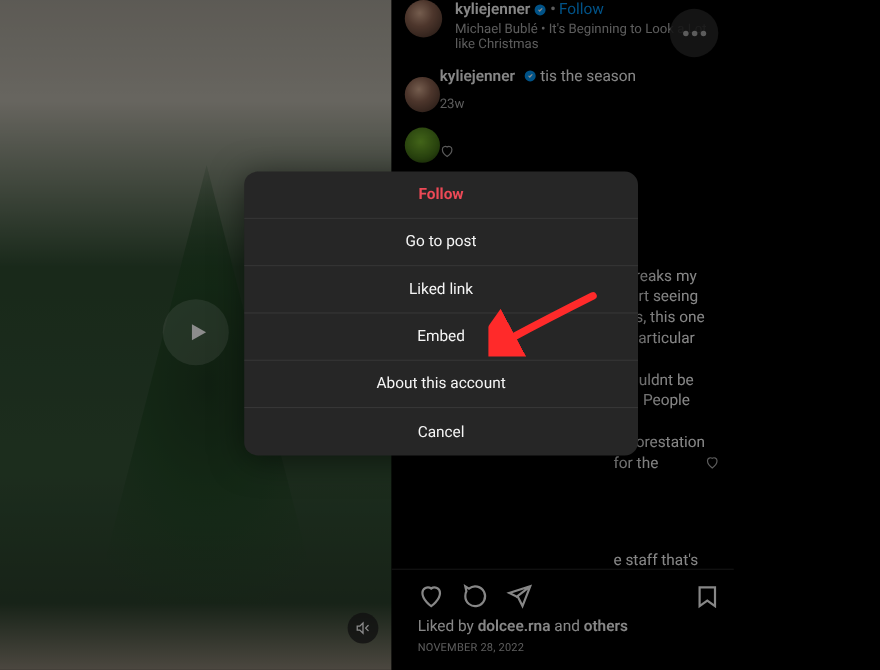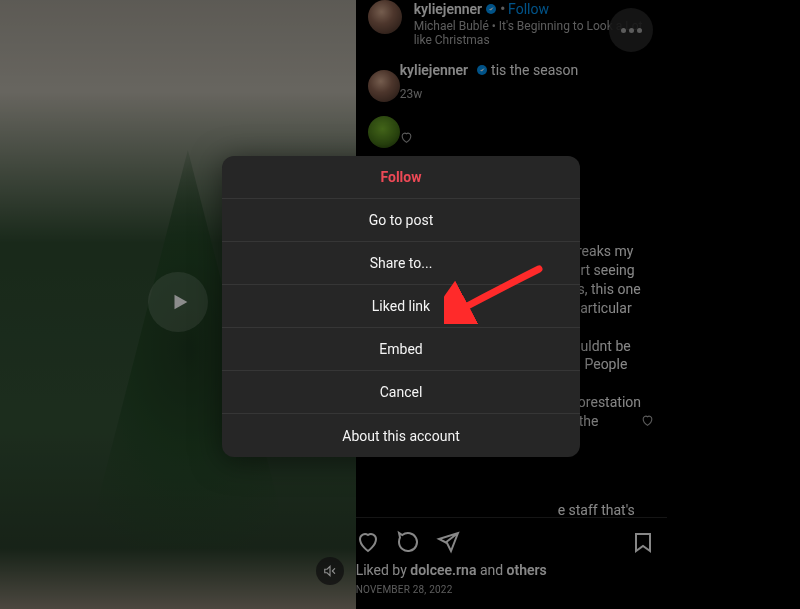--- a/index.html
+++ b/index.html
@@ -98,21 +98,21 @@
     .comment-body{flex:1; font-size:14px; line-height:1.35;}
     .comment-body .u{font-weight:600; margin-right:4px;}
     .comment-body .v-inline{vertical-align:-1px;}
     .comment-text{color:#f5f5f5;}
     .meta-line{font-size:12px; color:#a8a8a8; margin-top:6px;}
     .like-col{width:14px; padding-top:8px; color:#a8a8a8;}
     .like-col svg{width:13px;height:13px; stroke:#a8a8a8; fill:none; stroke-width:2;}
     .replies-toggle{ margin:10px 0 10px 44px; font-size:12px; color:#a8a8a8; display:flex; align-items:center; gap:14px;}
     .replies-toggle .line{width:24px; border-top:1px solid #555;}
     .spacer-gap{height:80px;}
-    .action-bar{ padding: 6px 12px 0 0; border-top: 1px solid #262626; margin-top:auto;}
+    .action-bar{ padding: 6px 12px 0 24px; border-top: 1px solid #262626; margin-top:auto;}
     .action-icons{ display:flex; align-items:center; gap:16px; padding:6px 0;}
     .action-icons .spacer{flex:1;}
     .action-icons svg{ width:24px; height:24px; stroke:#f5f5f5; fill:none; stroke-width:2;}
     .likes-line{ font-size:14px; padding:2px 0;}
     .likes-line b{font-weight:600;}
     .date-line{ font-size:10px; letter-spacing:0.2px; color:#a8a8a8; padding:4px 0 14px;}
     .limited{ text-align:center; font-size:14px; color:#a8a8a8; border-top:1px solid #262626; padding:12px;}
     
     .modal-backdrop{
       position:absolute; inset:0; display:flex; align-items:center; justify-content:center;
@@ -271,25 +271,24 @@
       <div class="date-line">NOVEMBER 28, 2022</div>
     </div>
 
   </div>
 </div>
 
 <div class="modal-backdrop">
   <div class="modal">
     <div class="modal-item danger">Follow</div>
     <div class="modal-item">Go to post</div>
-    <div class="modal-item">Share to...</div>
     <div class="modal-item">Liked link</div>
     <div class="modal-item">Embed</div>
+    <div class="modal-item">About this account</div>
     <div class="modal-item">Cancel</div>
-    <div class="modal-item">About this account</div>
   </div>
 </div>
 
 <div class="arrow-annot">
   <svg viewBox="0 0 100 60">
     <defs>
       <marker id="ah" markerWidth="8" markerHeight="8" refX="2" refY="4" orient="auto">
         <path d="M0,0 L8,4 L0,8 z" fill="#ff2a2a"></path>
       </marker>
     </defs>

